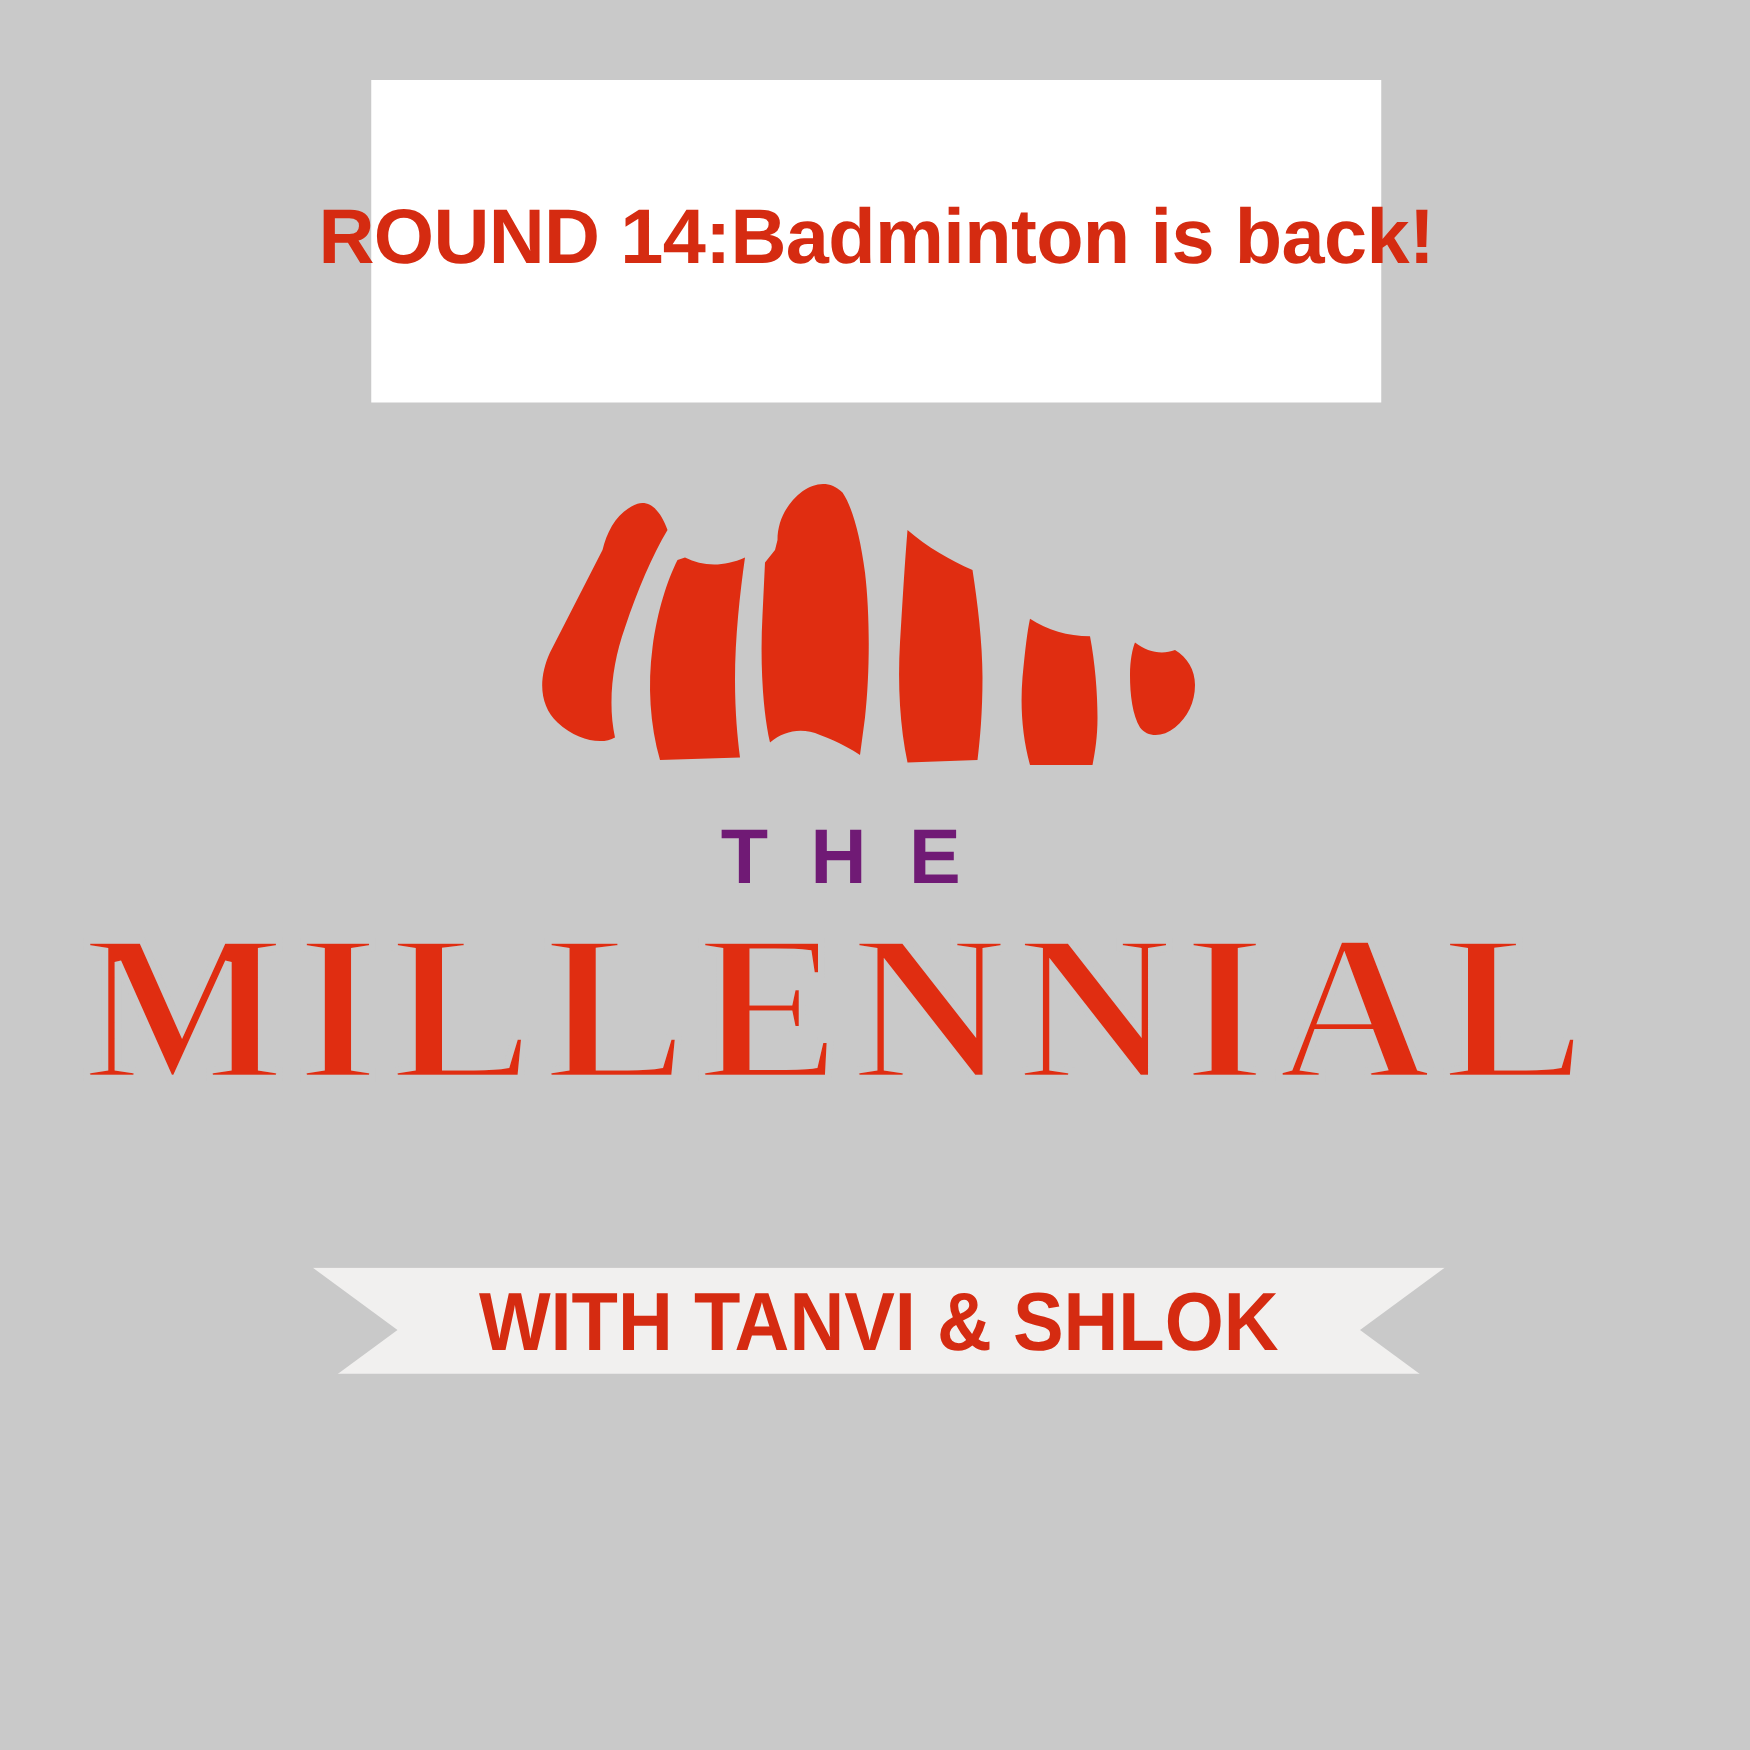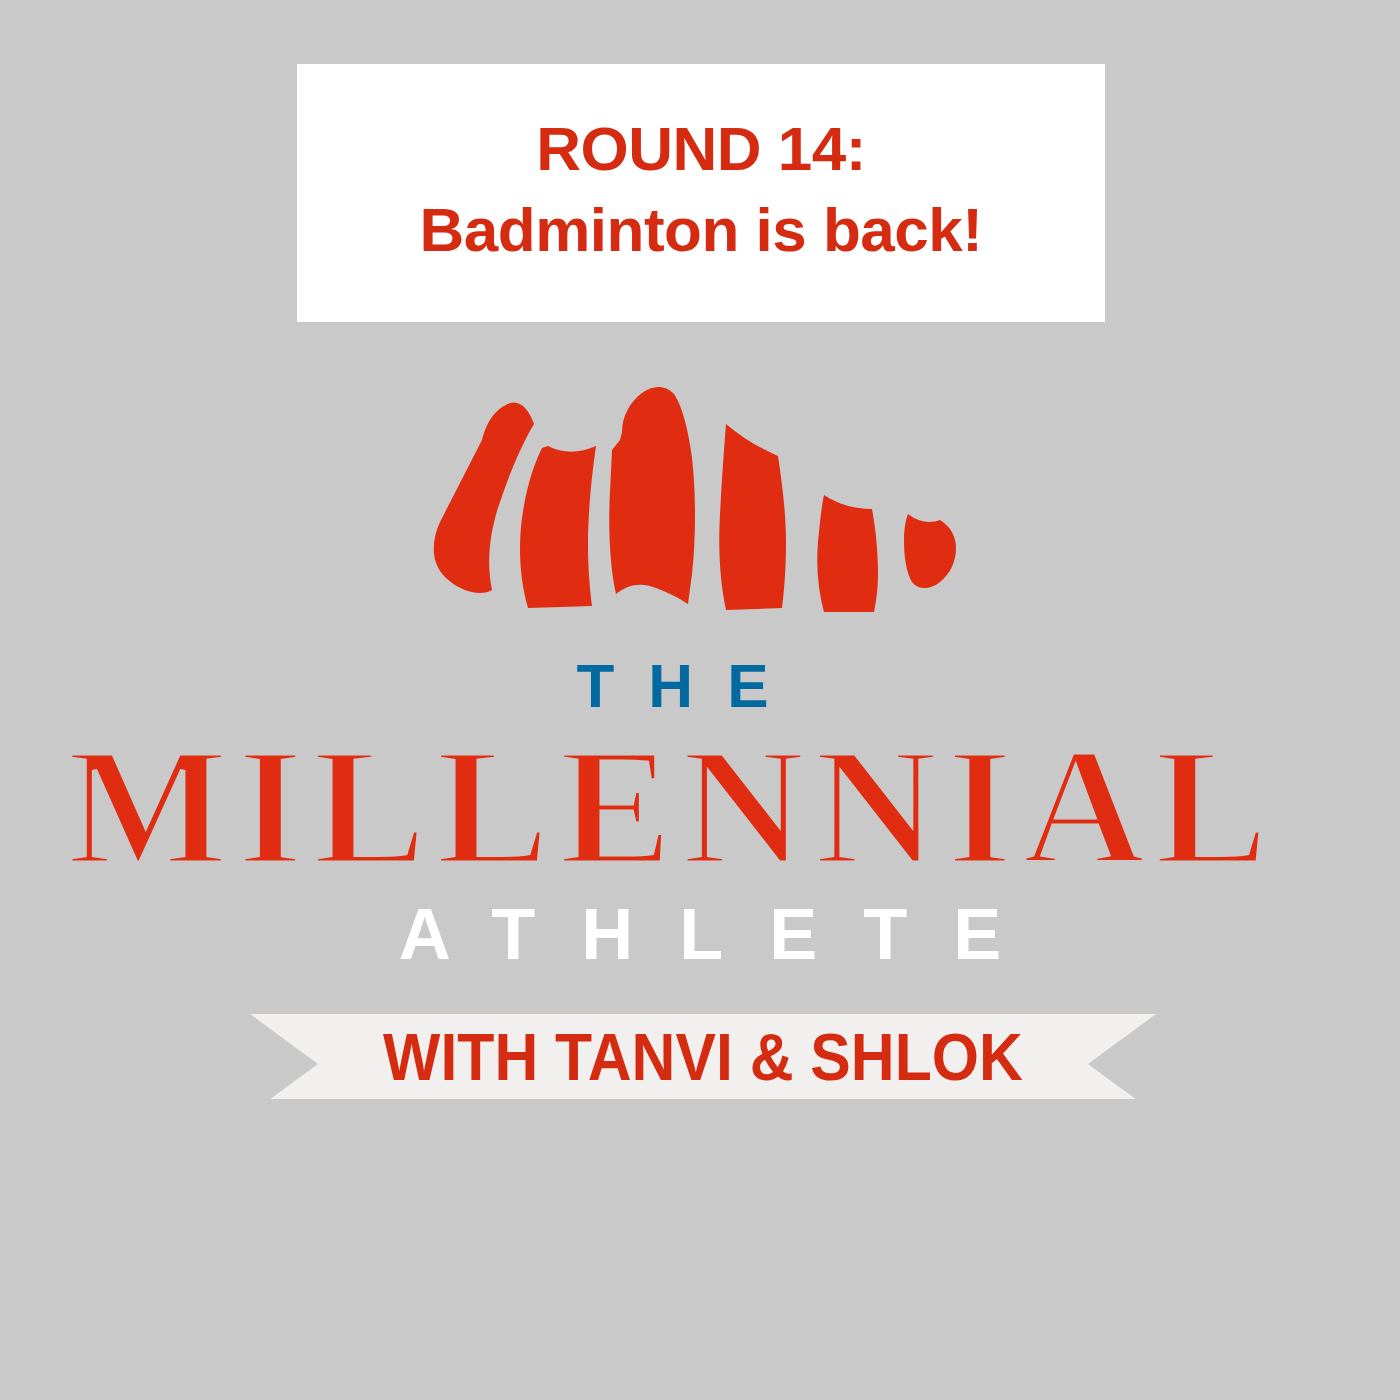--- a/index.html
+++ b/index.html
@@ -18,21 +18,21 @@
 
   
   #title-box {
     position: absolute;
     left: 297px;
     top: 64px;
     width: 808px;
     height: 258px;
     background: #ffffff;
     display: flex;
-    flex-direction: column;
+    flex-direction: row;
     align-items: center;
     justify-content: center;
     box-sizing: border-box;
     padding: 4px 10px 10px 10px;
   }
   .title-line {
     color: #d52b11;
     font-family: "Liberation Sans", sans-serif;
     font-weight: bold;
     font-size: 60px;
@@ -55,21 +55,21 @@
   }
   #cone-mark svg { display: block; width: 100%; height: 100%; }
 
   
   #the-word {
     position: absolute;
     left: 0;
     top: 655px;
     width: 1345px;
     text-align: center;
-    color: #0369a1;
+    color: #701a75;
     font-family: "Liberation Sans", sans-serif;
     font-weight: bold;
     font-size: 62px;
     letter-spacing: 34px;
     text-indent: 34px;
     line-height: 1;
   }
 
   
   #millennial {
@@ -206,21 +206,20 @@
           }
         </style>
       </defs>
       <g transform="translate(700,128) scale(1.02,1.0)">
         <text class="vletter" x="0" y="0" text-anchor="middle" letter-spacing="9">MILLENNIAL</text>
         <text class="vletter-inner" x="0" y="0" text-anchor="middle" letter-spacing="9">MILLENNIAL</text>
       </g>
     </svg>
   </div>
 
-  <div id="athlete-word">ATHLETE</div>
 
   <div id="ribbon">
     <div id="ribbon-shape"></div>
     <div id="ribbon-text">WITH TANVI &amp; SHLOK</div>
   </div>
 
 
 </div>
 
 </body></html>

